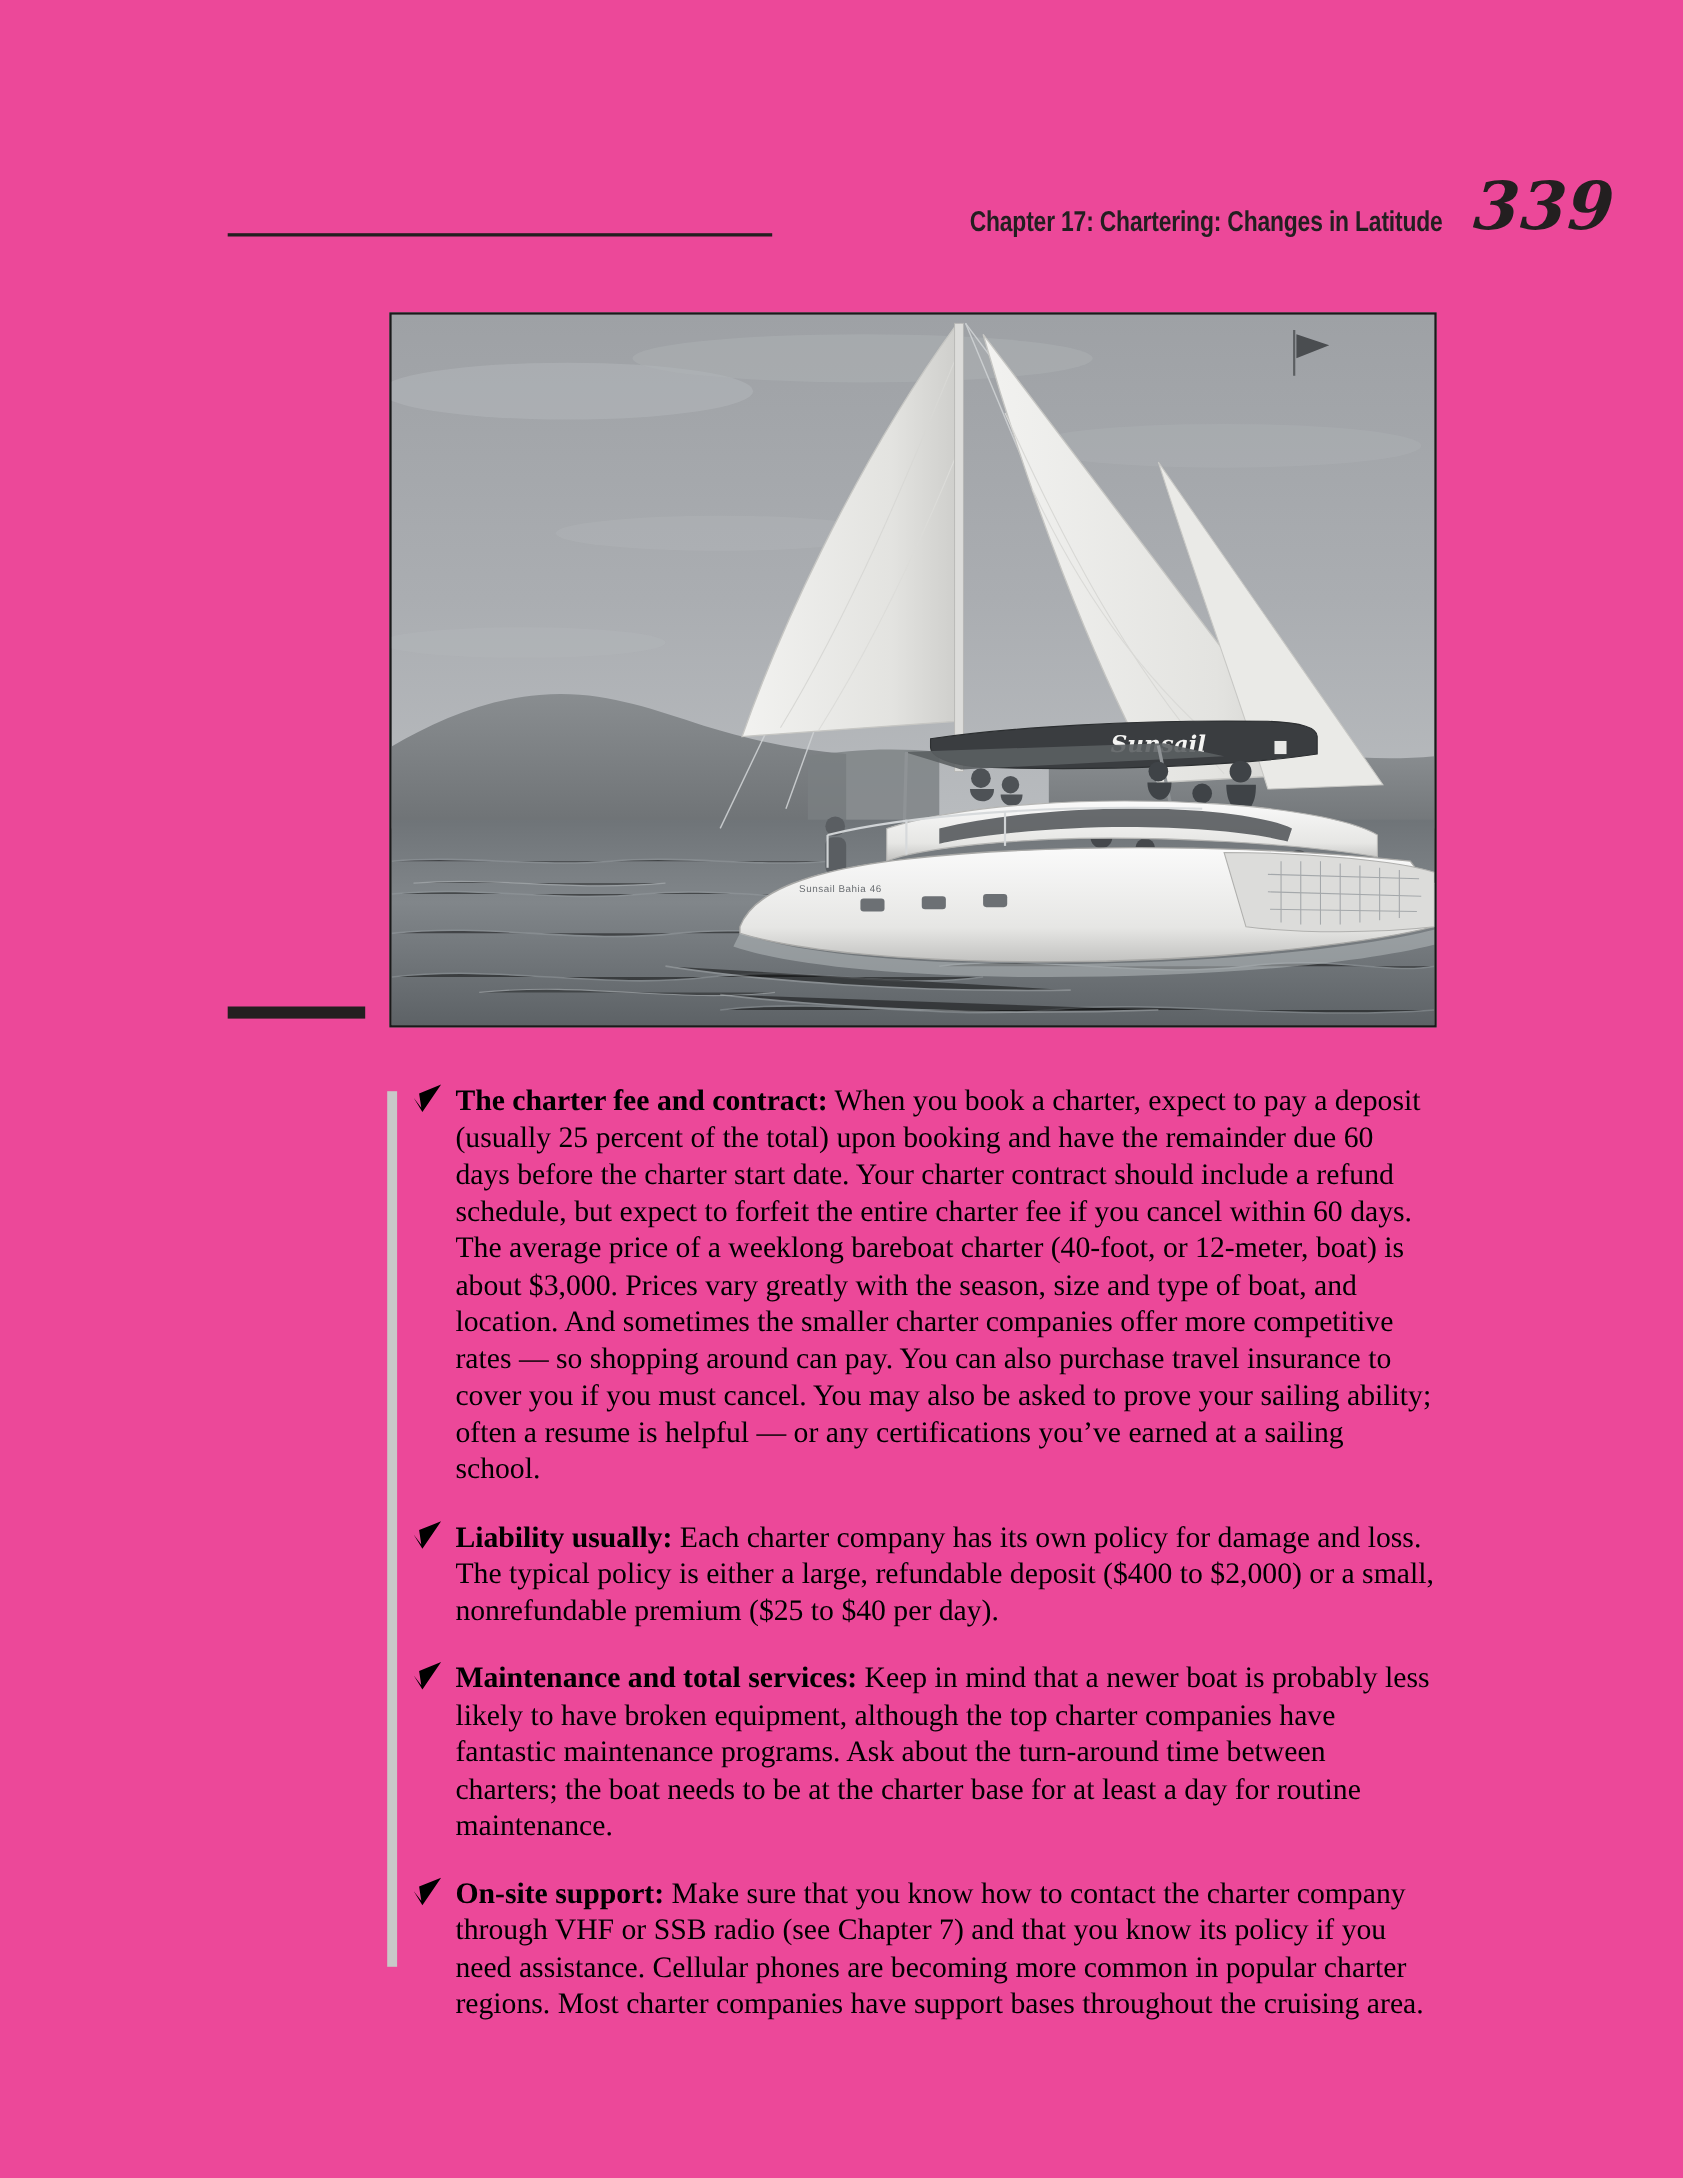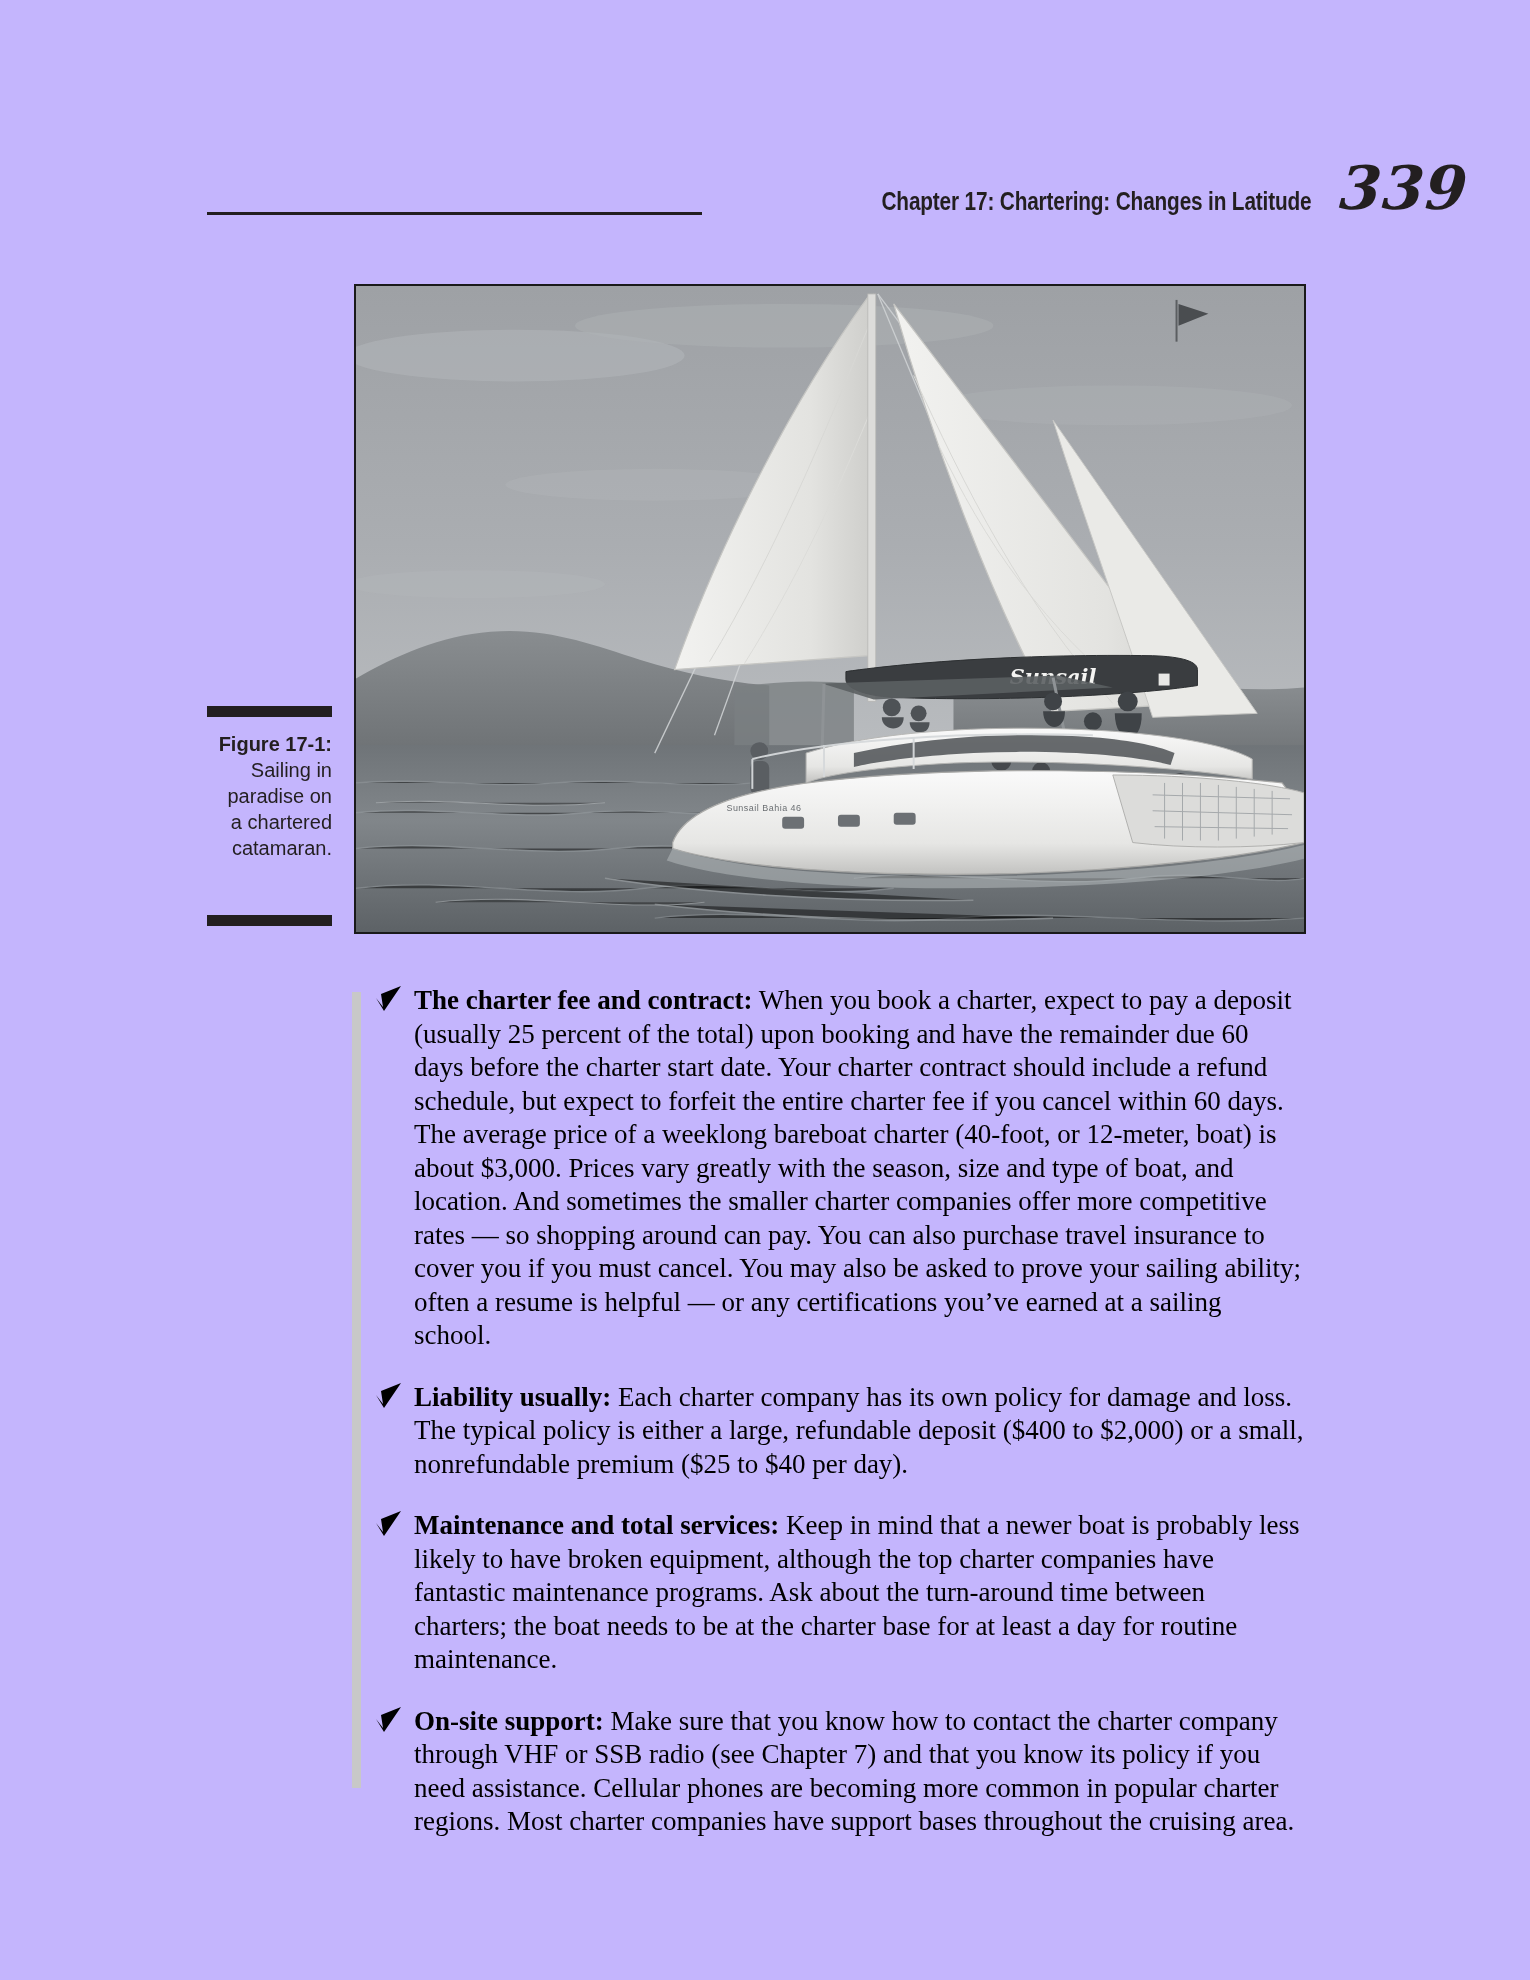--- a/index.html
+++ b/index.html
@@ -13,21 +13,21 @@
     position: relative;
     font-family: "Liberation Serif", serif;
     color: #000000;
     overflow: hidden;
   }
 
   
   .page {
     position: absolute;
     inset: 0;
-    background: #c4b5fd;
+    background: #ec4899;
   }
 
   
   .running-head {
     position: absolute;
     left: 0;
     top: 148px;
     width: 1530px;
     height: 70px;
     display: flex;
@@ -342,30 +342,20 @@
       </g>
 
       <path d="M318,566 C370,584 470,594 600,594 C760,594 930,576 985,552 L985,566 C920,592 760,606 600,606 C460,606 358,594 312,578 Z" fill="#babfc2" opacity="0.5"></path>
       <g stroke="#aeb3b6" stroke-width="1.6" opacity="0.45">
         <path d="M250,596 C340,610 470,620 620,618"></path>
         <path d="M300,622 C400,634 540,642 700,636"></path>
       </g>
     </svg>
   </div>
 
-  <div class="figure-caption-block">
-    <div class="cap-bar"></div>
-    <div class="cap-text">
-      <span class="cap-label">Figure 17-1:</span>
-      <span class="cap-line">Sailing in</span>
-      <span class="cap-line">paradise on</span>
-      <span class="cap-line">a chartered</span>
-      <span class="cap-line">catamaran.</span>
-    </div>
-  </div>
   <div class="cap-bar-bottom"></div>
 
 
   <div class="body-rule"></div>
 
   <div class="bullet-list">
 
     <div class="bullet-item">
       <span class="bullet-mark">
         <svg width="30" height="28" viewBox="0 0 30 28">

